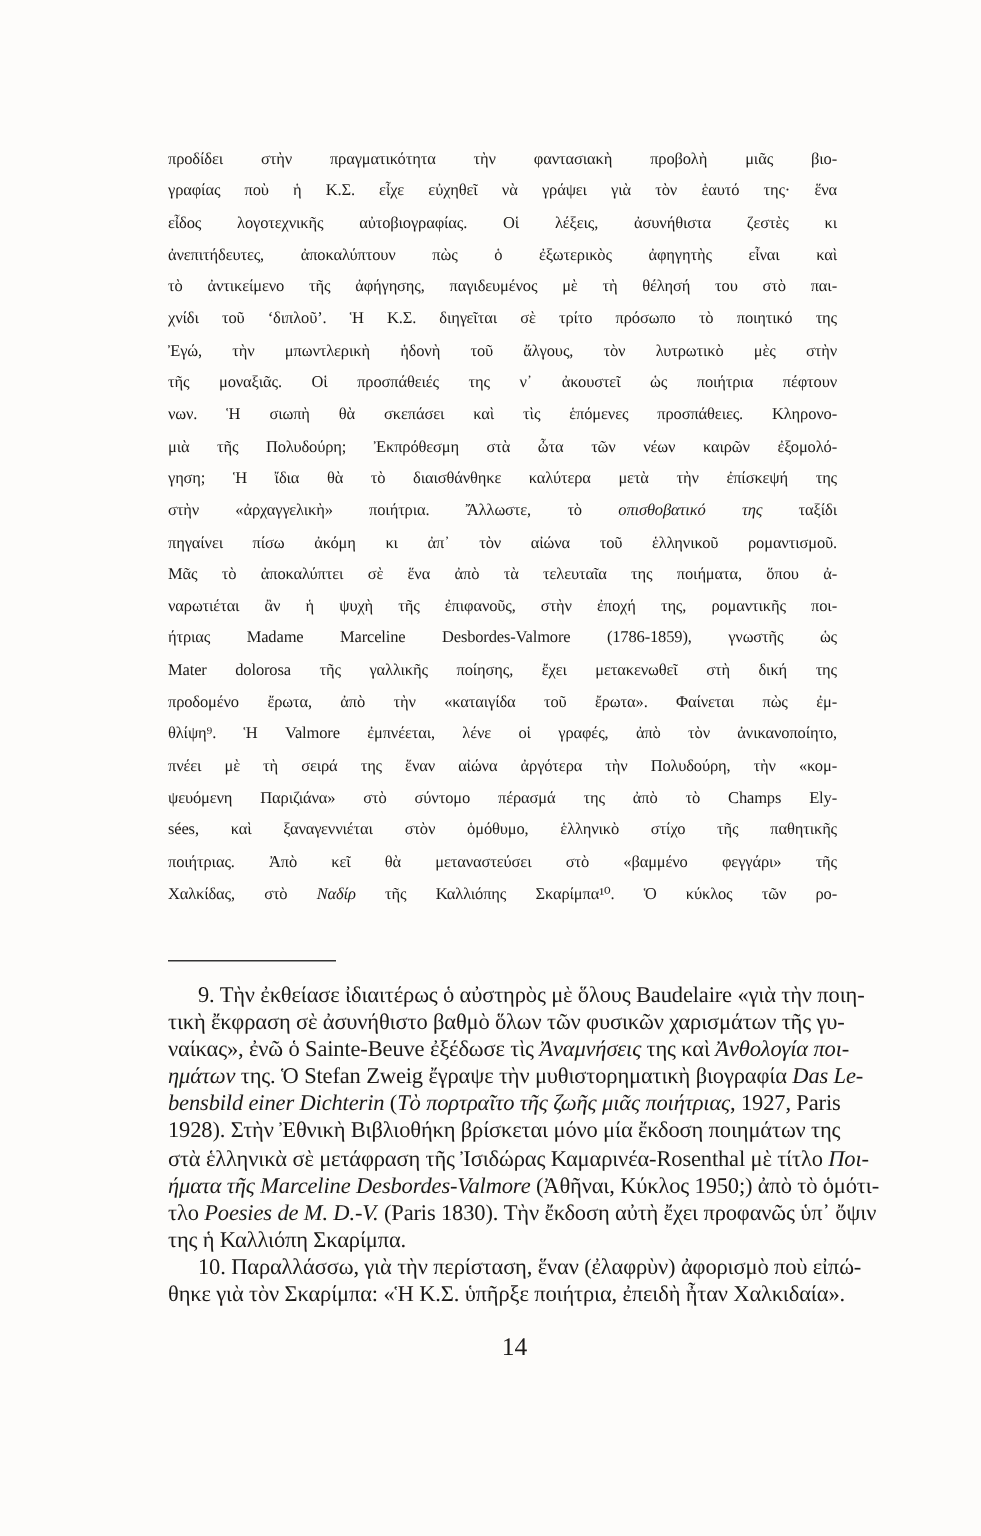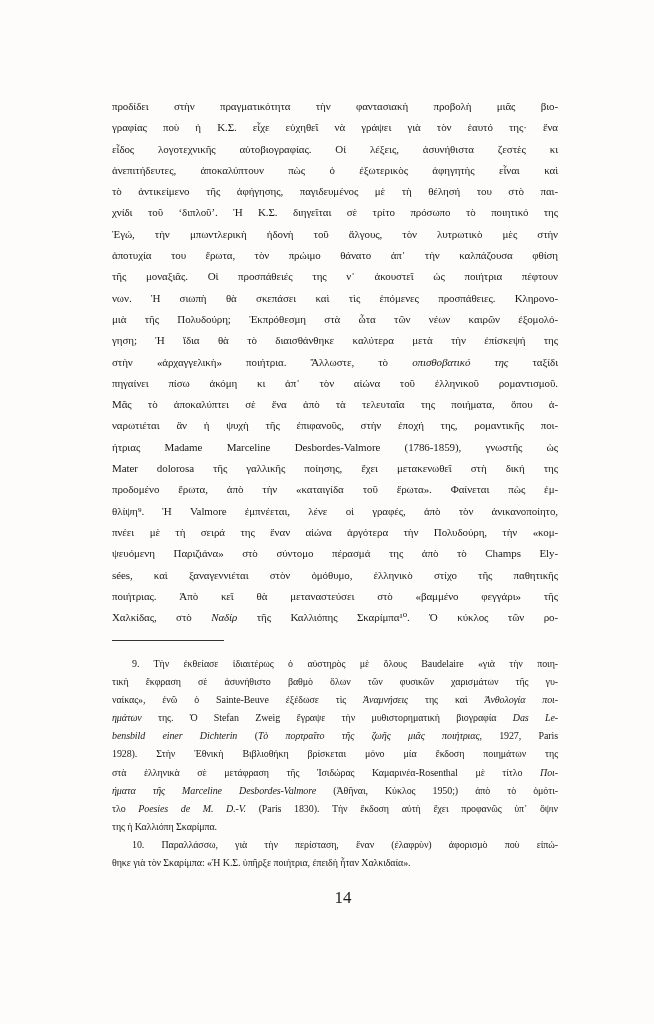--- a/index.html
+++ b/index.html
@@ -9,41 +9,40 @@
   }
   .page { position: absolute; left: 0; top: 0; width: 654px; height: 1024px; }
   .body-text { position: absolute; left: 112px; top: 96px; width: 446px; }
   .line {
     font-size: 11px; line-height: 21.3px; height: 21.3px; white-space: nowrap;
     text-align: justify; text-align-last: justify; letter-spacing: -0.1px;
   }
   .rule { position: absolute; left: 112px; top: 640px; width: 112px; height: 0; border-top: 1px solid #333; }
   .notes { position: absolute; left: 112px; top: 655px; width: 446px; }
   .nline {
-    font-size: 10px; line-height: 18.1px; height: 18.1px; white-space: nowrap;
+    font-size: 15px; line-height: 18.1px; height: 18.1px; white-space: nowrap;
     text-align: justify; text-align-last: justify; letter-spacing: -0.1px;
   }
   .nline.indent { padding-left: 20px; }
   .nline.last { text-align-last: left; }
   .page-number { position: absolute; left: 16px; width: 654px; top: 888px; text-align: center; font-size: 17px; }
   i { font-style: italic; }
 </style>
 </head>
 <body>
 
 <div class="page">
   <div class="body-text" id="body">
       <div class="line">προδίδει στὴν πραγματικότητα τὴν φαντασιακὴ προβολὴ μιᾶς βιο-</div>
       <div class="line">γραφίας ποὺ ἡ Κ.Σ. εἶχε εὐχηθεῖ νὰ γράψει γιὰ τὸν ἑαυτό της· ἕνα</div>
       <div class="line">εἶδος λογοτεχνικῆς αὐτοβιογραφίας. Οἱ λέξεις, ἀσυνήθιστα ζεστὲς κι</div>
       <div class="line">ἀνεπιτήδευτες, ἀποκαλύπτουν πὼς ὁ ἐξωτερικὸς ἀφηγητὴς εἶναι καὶ</div>
       <div class="line">τὸ ἀντικείμενο τῆς ἀφήγησης, παγιδευμένος μὲ τὴ θέλησή του στὸ παι-</div>
       <div class="line">χνίδι τοῦ ‘διπλοῦ’. Ἡ Κ.Σ. διηγεῖται σὲ τρίτο πρόσωπο τὸ ποιητικό της</div>
       <div class="line">Ἐγώ, τὴν μπωντλερικὴ ἡδονὴ τοῦ ἄλγους, τὸν λυτρωτικὸ μὲς στὴν</div>
-      <div class="line">ἀποτυχία του ἔρωτα, τὸν πρώιμο θάνατο ἀπ᾽ τὴν καλπάζουσα φθίση</div>
       <div class="line">τῆς μοναξιᾶς. Οἱ προσπάθειές της ν᾽ ἀκουστεῖ ὡς ποιήτρια πέφτουν</div>
       <div class="line">νων. Ἡ σιωπὴ θὰ σκεπάσει καὶ τὶς ἑπόμενες προσπάθειες. Κληρονο-</div>
       <div class="line">μιὰ τῆς Πολυδούρη; Ἐκπρόθεσμη στὰ ὦτα τῶν νέων καιρῶν ἐξομολό-</div>
       <div class="line">γηση; Ἡ ἴδια θὰ τὸ διαισθάνθηκε καλύτερα μετὰ τὴν ἐπίσκεψή της</div>
       <div class="line">στὴν «ἀρχαγγελικὴ» ποιήτρια. Ἄλλωστε, τὸ <i>οπισθοβατικό της</i> ταξίδι</div>
       <div class="line">πηγαίνει πίσω ἀκόμη κι ἀπ᾽ τὸν αἰώνα τοῦ ἑλληνικοῦ ρομαντισμοῦ.</div>
       <div class="line">Μᾶς τὸ ἀποκαλύπτει σὲ ἕνα ἀπὸ τὰ τελευταῖα της ποιήματα, ὅπου ἀ-</div>
       <div class="line">ναρωτιέται ἂν ἡ ψυχὴ τῆς ἐπιφανοῦς, στὴν ἐποχή της, ρομαντικῆς ποι-</div>
       <div class="line">ήτριας Madame Marceline Desbordes-Valmore (1786-1859), γνωστῆς ὡς</div>
       <div class="line">Mater dolorosa τῆς γαλλικῆς ποίησης, ἔχει μετακενωθεῖ στὴ δική της</div>

